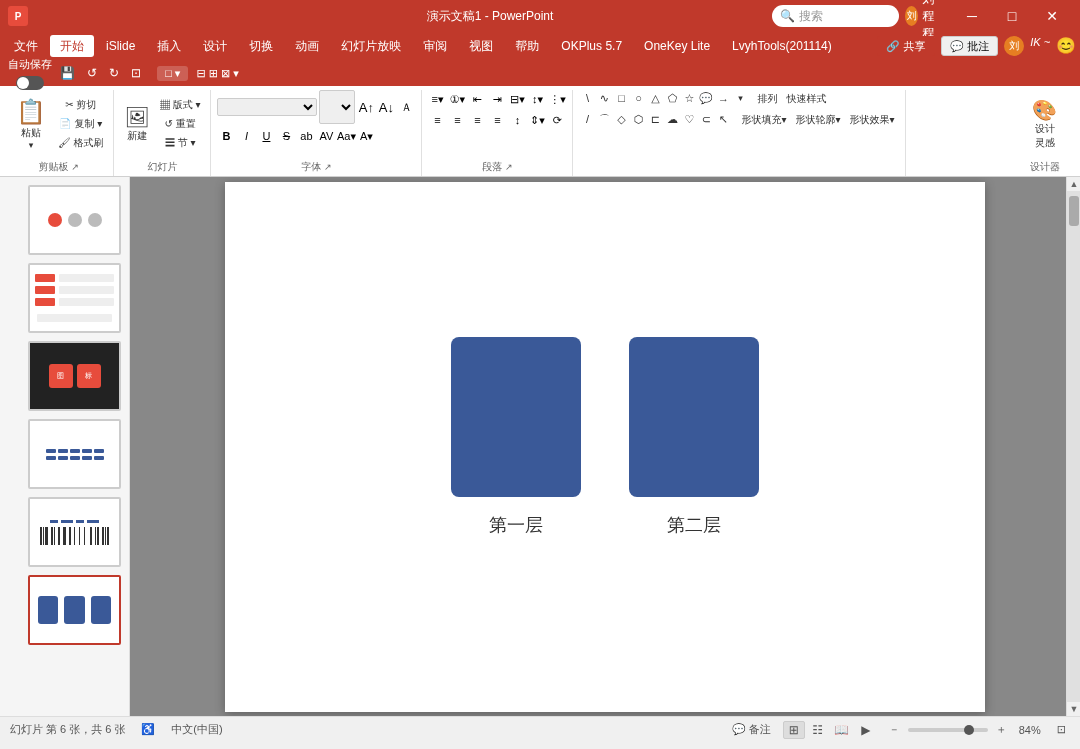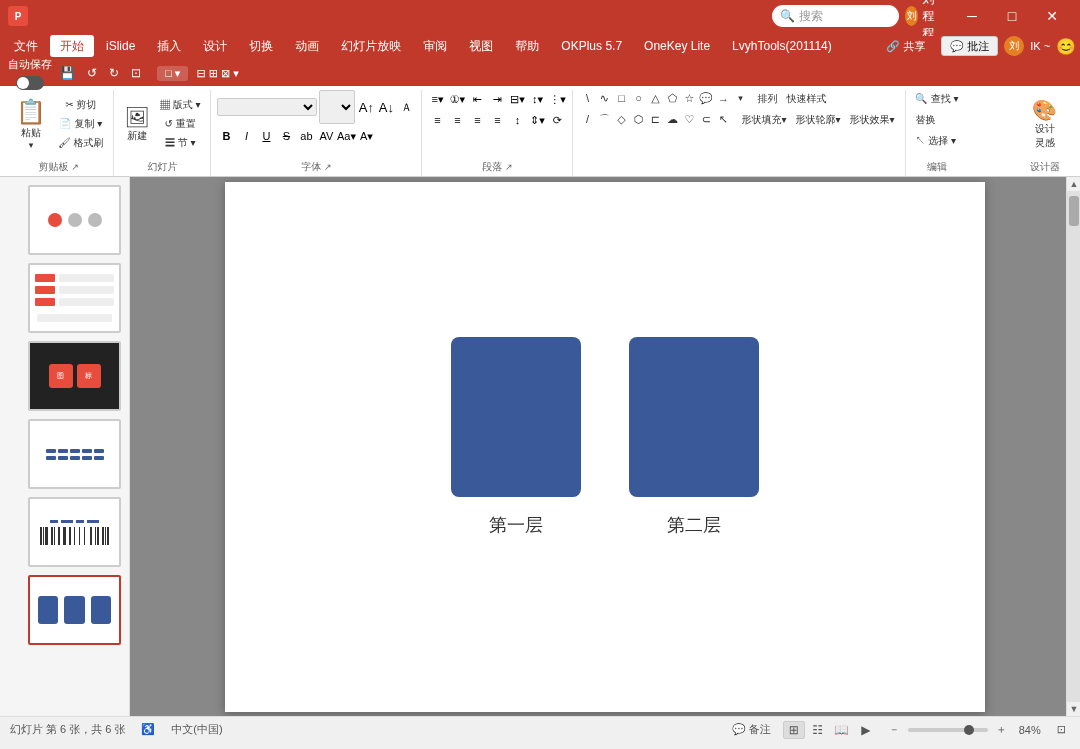--- a/index.html
+++ b/index.html
@@ -187,20 +187,23 @@
       font-size: 11px; cursor: pointer; border-radius: 2px; color: #333;
     }
   </style>
 </head>
 <body>
 
 <div id="title-bar">
   <div style="width:200px; display:flex; align-items:center; gap:6px;">
 
     <div style="width:20px;height:20px;background:#e74c3c;border-radius:3px;display:flex;align-items:center;justify-content:center;color:white;font-size:10px;font-weight:bold;">P</div>
+  </div>
+  <div style="flex:1;text-align:center;">
+    <span>演示文稿1 - PowerPoint</span>
   </div>
   <div style="display:flex;align-items:center;gap:6px;width:300px;justify-content:flex-end;">
     <div style="background:white;border-radius:12px;height:22px;width:180px;display:flex;align-items:center;padding:0 8px;gap:4px;color:#999;font-size:12px;">
       <span>🔍</span>
       <span style="color:#999;">搜索</span>
     </div>
     <div style="display:flex;align-items:center;gap:4px;color:white;font-size:12px;">
       <span style="width:20px;height:20px;background:#e67e22;border-radius:50%;display:flex;align-items:center;justify-content:center;font-size:10px;">刘</span>
       <span>刘程程</span>
     </div>
@@ -221,25 +224,25 @@
   <div class="menu-item">切换</div>
   <div class="menu-item">动画</div>
   <div class="menu-item">幻灯片放映</div>
   <div class="menu-item">审阅</div>
   <div class="menu-item">视图</div>
   <div class="menu-item">帮助</div>
   <div class="menu-item">OKPlus 5.7</div>
   <div class="menu-item">OneKey Lite</div>
   <div class="menu-item">LvyhTools(201114)</div>
   <div style="flex:1;"></div>
-  <div style="display:flex;align-items:center;gap:6px;">
+  <div style="display:flex;gap:6px;">
     <button class="share-btn">🔗 共享</button>
     <button class="comment-btn">💬 批注</button>
     <div style="width:20px;height:20px;background:#e67e22;border-radius:50%;display:flex;align-items:center;justify-content:center;font-size:10px;color:white;">刘</div>
-    <span style="color:white;font-size:11px;">IK ~</span>
+    <span style="color:white;font-size:11px;font-style:italic;">IK ~</span>
     <span style="color:white;font-size:16px;cursor:pointer;">😊</span>
   </div>
 </div>
 
 <div id="quick-access">
   <div class="autosave-area">
     <span>自动保存</span>
     <div class="toggle-pill">
         <div class="knob"></div>
       </div>
@@ -366,28 +369,20 @@
           <div class="shape-btn">⊂</div>
           <div class="shape-btn">↖</div>
           <div style="width:4px;"></div>
           <div class="ribbon-btn-sm">形状填充▾</div>
           <div class="ribbon-btn-sm">形状轮廓▾</div>
           <div class="ribbon-btn-sm">形状效果▾</div>
         </div>
       </div>
     </div>
 
-    <div class="ribbon-group" style="border-right:none;">
-      <div class="ribbon-group-content" style="flex-direction:column;align-items:flex-start;gap:3px;">
-        <div class="ribbon-btn-sm">🔍 查找 ▾</div>
-        <div class="ribbon-btn-sm">替换</div>
-        <div class="ribbon-btn-sm">↖ 选择 ▾</div>
-      </div>
-      <div class="ribbon-group-label">编辑</div>
-    </div>
 
     <div class="ribbon-group" style="border-right:none; margin-left:auto;">
       <div class="ribbon-group-content">
         <div class="ribbon-btn" style="width:50px;">
           <span style="font-size:20px;">🎨</span>
           <span>设计</span>
           <span>灵感</span>
         </div>
       </div>
       <div class="ribbon-group-label">设计器</div>

